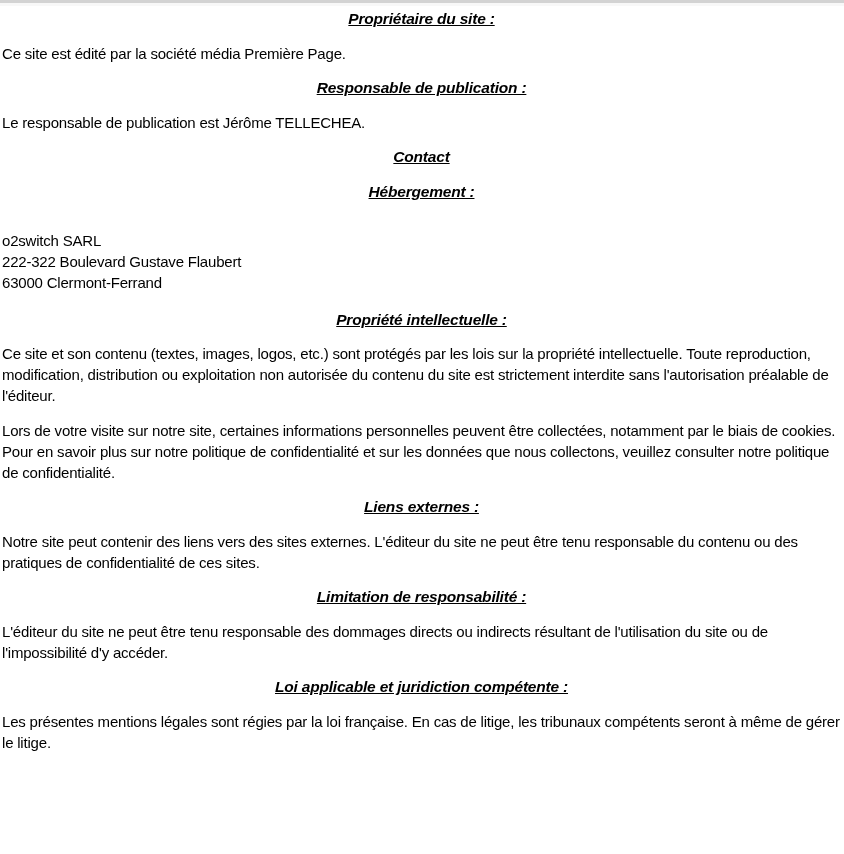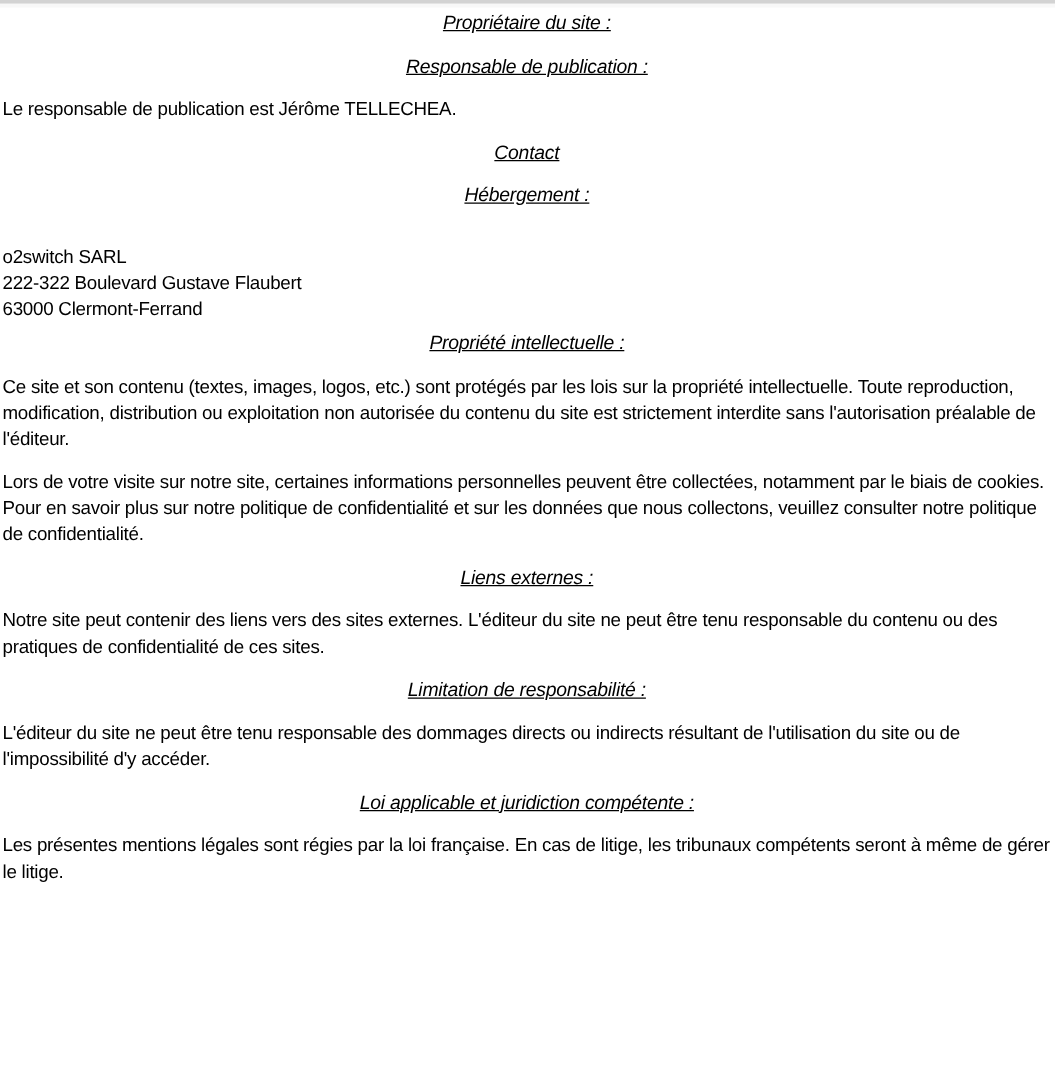--- a/index.html
+++ b/index.html
@@ -23,50 +23,51 @@
   }
   .top-strip-light {
     height: 3px;
     background: #f8f8f8;
   }
   .content {
     padding: 0 3px 0 2px;
   }
   h2.section-heading {
     font-size: 15.5px;
-    font-weight: 400;
+    font-weight: 700;
     font-style: italic;
     text-decoration: underline;
     text-align: center;
     margin: 13.5px 0;
     line-height: 21px;
     letter-spacing: -0.2px;
   }
   h2.first {
     margin-top: 2px;
   }
   h2.tight-top {
-    margin-top: 6px;
+    margin-top: 16px;
   }
   p.body-paragraph {
     margin: 13.5px 0;
   }
   p.address-block {
     margin: 28px 0 0 0;
   }
 </style>
 </head>
 <body>
 
 <div class="top-strip"></div>
 <div class="top-strip-light"></div>
 
 <div class="content">
 
   <h2 class="section-heading first">Propriétaire du site :</h2>
+  <p class="body-paragraph">Ce site est édité par la société média Première Page.</p>
 
   <h2 class="section-heading">Responsable de publication :</h2>
   <p class="body-paragraph">Le responsable de publication est Jérôme TELLECHEA.</p>
 
   <h2 class="section-heading">Contact</h2>
 
   <h2 class="section-heading">Hébergement :</h2>
   <p class="address-block">
     <span>o2switch SARL</span><br>
     <span>222-322 Boulevard Gustave Flaubert</span><br>

